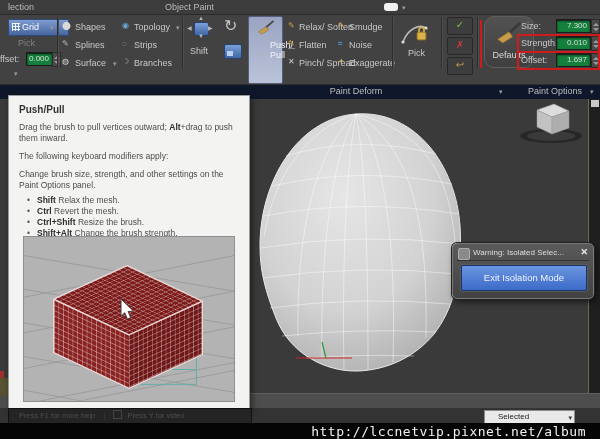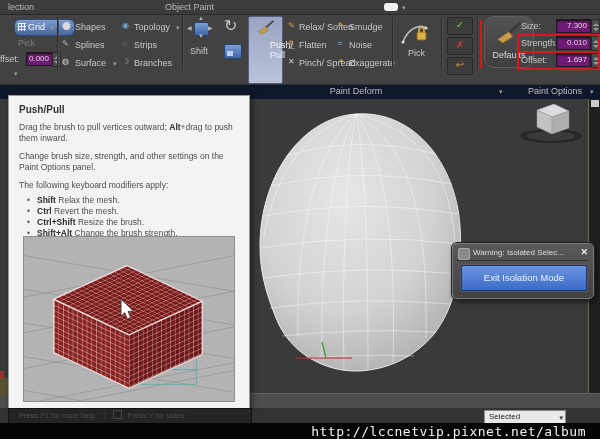--- a/index.html
+++ b/index.html
@@ -9,27 +9,27 @@
   
   #tabbar{left:0;top:0;width:600px;height:14px;background:#3c3c3c;border-bottom:1px solid #2a2a2a;z-index:4;}
   .tab{font-size:9px;color:#b9b9b9;top:2px;}
   #tab-swatch{left:384px;top:3px;width:14px;height:8px;background:#f2f2f2;border-radius:3px;}
   .caret{color:#9a9a9a;font-size:7px;}
   
   #ribbon{left:0;top:14px;width:600px;height:70px;background:#424242;z-index:3;}
   .vdiv{top:3px;width:1px;height:52px;background:#2d2d2d;box-shadow:1px 0 0 #4e4e4e;}
   .riblabel{font-size:9px;color:#c8c8c8;white-space:nowrap;}
   .icn{font-size:8px;color:#b5b5b5;}
-  #grid-btn{left:14px;top:5px;width:46px;height:15px;border-radius:6px;border:1px solid #2e4a78;
+  #grid-btn{left:8px;top:5px;width:46px;height:15px;border-radius:0;border:1px solid #2e4a78;
     background:linear-gradient(#7d9bcf,#46669f);color:#fff;font-size:9px;line-height:14px;padding-left:13px;}
   #grid-btn .gicon{position:absolute;left:3px;top:3px;width:8px;height:8px;
     background-image:linear-gradient(rgba(255,255,255,.9) 1px,transparent 1px),linear-gradient(90deg,rgba(255,255,255,.9) 1px,transparent 1px);
     background-size:3px 3px;}
   .dim{color:#7f7f7f;}
-  .valbox{background:#701a75;border:1px solid #1c1c1c;box-shadow:inset 0 1px 2px #111;
+  .valbox{background:#15803d;border:1px solid #1c1c1c;box-shadow:inset 0 1px 2px #111;
     color:#dcdcdc;font-size:8px;text-align:right;padding:1px 3px 0 0;height:11px;}
   .spin{width:7px;height:13px;background:#4a4a4a;border:1px solid #2c2c2c;display:flex;flex-direction:column;align-items:center;justify-content:center;}
   .spin i{width:0;height:0;border-left:3px solid transparent;border-right:3px solid transparent;}
   .spin .u{border-bottom:3px solid #9a9a9a;margin-bottom:2px;}
   .spin .d{border-top:3px solid #9a9a9a;}
   #pushpull{left:248px;top:2px;width:33px;height:66px;border:1px solid #545f7d;border-radius:2px;
     background:linear-gradient(#9aa4c2,#bac3d8);text-align:center;}
   #pushpull .riblabel{color:#f2f3f8;display:block;line-height:10px;margin-left:21px;}
   .sqbtn{width:24px;height:16px;background:#3d3d3d;border:1px solid #272727;border-radius:2px;
     text-align:center;line-height:14px;font-size:10px;}
@@ -66,21 +66,21 @@
   #exit-btn{position:absolute;left:8px;top:21px;width:124px;height:24px;border:1px solid #16376b;border-radius:2px;
     background:linear-gradient(#6b95e0,#3c6bc8);box-shadow:0 0 0 1px #5a5a5a;color:#eef3ff;font-size:9.5px;
     text-align:center;line-height:23px;}
   
   #timeline{left:0;top:393px;width:600px;height:15px;background:#4d4d4d;border-top:1px solid #606060;z-index:2;}
   .tick{top:394px;width:24px;text-align:center;font-size:8px;color:#222;}
   .tickline{top:403px;width:1px;height:5px;background:#2f2f2f;}
   #statusbar{left:0;top:408px;width:600px;height:15px;background:#333;z-index:2;}
   .sfield{top:410px;height:11px;background:#222;border:1px solid #161616;}
   #selected-dd{left:484px;top:410px;width:76px;height:12px;background:#e9e9e9;border:1px solid #8a8a8a;
-    font-size:8px;color:#222;padding-left:4px;line-height:12px;z-index:2;}
+    font-size:8px;color:#222;padding-left:13px;line-height:12px;z-index:2;}
   #selected-dd .ddcaret{position:absolute;right:2px;top:1px;color:#333;font-size:7px;}
   .stext{font-size:7.5px;color:#9a9a9a;top:411px;}
   .sicon{top:410px;width:15px;height:12px;background:#3e3e3e;border:1px solid #222;}
   #urlbar{left:0;top:423px;width:600px;height:16px;background:#050505;z-index:8;}
   #urltext{position:absolute;right:14px;top:1px;font-family:"DejaVu Sans Mono",monospace;font-size:13px;color:#f2f2f2;letter-spacing:.5px;}
   
   #artifact-olive{left:0;top:378px;width:8px;height:18px;background:#57522f;z-index:2;}
   #artifact-red{left:0;top:371px;width:4px;height:7px;background:#9c3030;z-index:2;}
   .shift-ic{position:relative;width:24px;height:22px;}
   .shift-ic .core{position:absolute;left:5px;top:4px;width:13px;height:12px;border:1px solid #27436f;border-radius:2px;background:linear-gradient(#7ba0d8,#3f66a4);}
@@ -275,22 +275,22 @@
       <span class="dicon"></span>
       <span class="dtitle">Warning: Isolated Selec...</span>
       <span class="dclose">✕</span>
     </div>
     <div id="exit-btn">Exit Isolation Mode</div>
   </div>
 
   <div class="abs" id="tooltip">
     <h1>Push/Pull</h1>
     <p><span>Drag the brush to pull vertices outward; </span><span class="kbd">Alt</span><span>+drag to push them inward.</span></p>
+    <p>The following keyboard modifiers apply:</p>
     <p>Change brush size, strength, and other settings on the Paint Options panel.</p>
-    <p>The following keyboard modifiers apply:</p>
     <ul>
       <li><span class="kbd">Shift</span> <span>Relax the mesh.</span></li>
       <li><span class="kbd">Ctrl</span> <span>Revert the mesh.</span></li>
       <li><span class="kbd">Ctrl+Shift</span> <span>Resize the brush.</span></li>
       <li><span class="kbd">Shift+Alt</span> <span>Change the brush strength.</span></li>
     </ul>
 
     <div id="ttimage">
       <svg width="210" height="164" viewBox="0 0 212 164">
         <defs>

